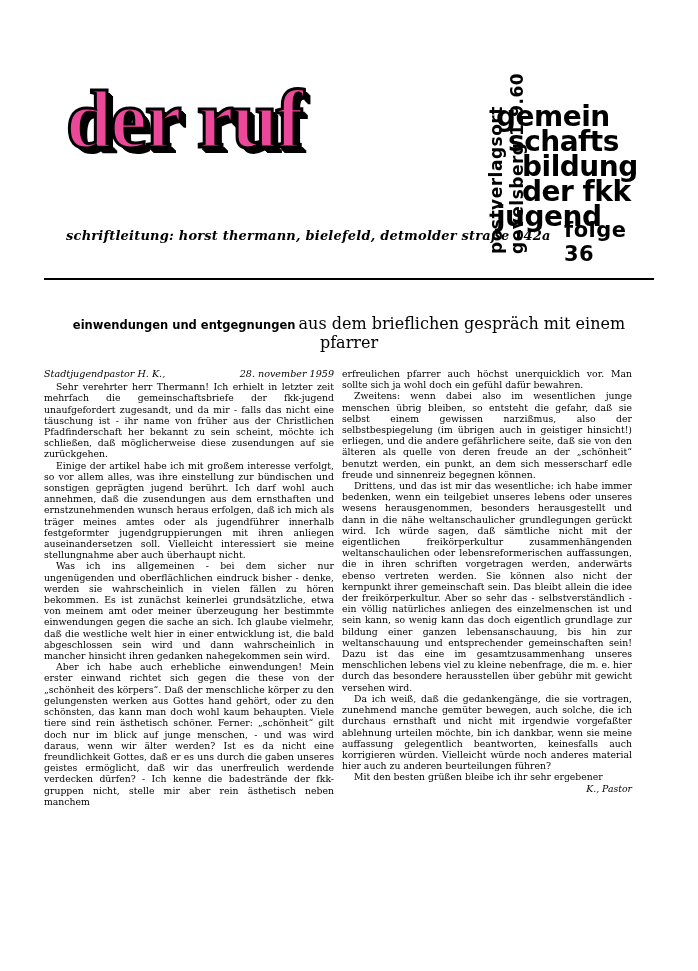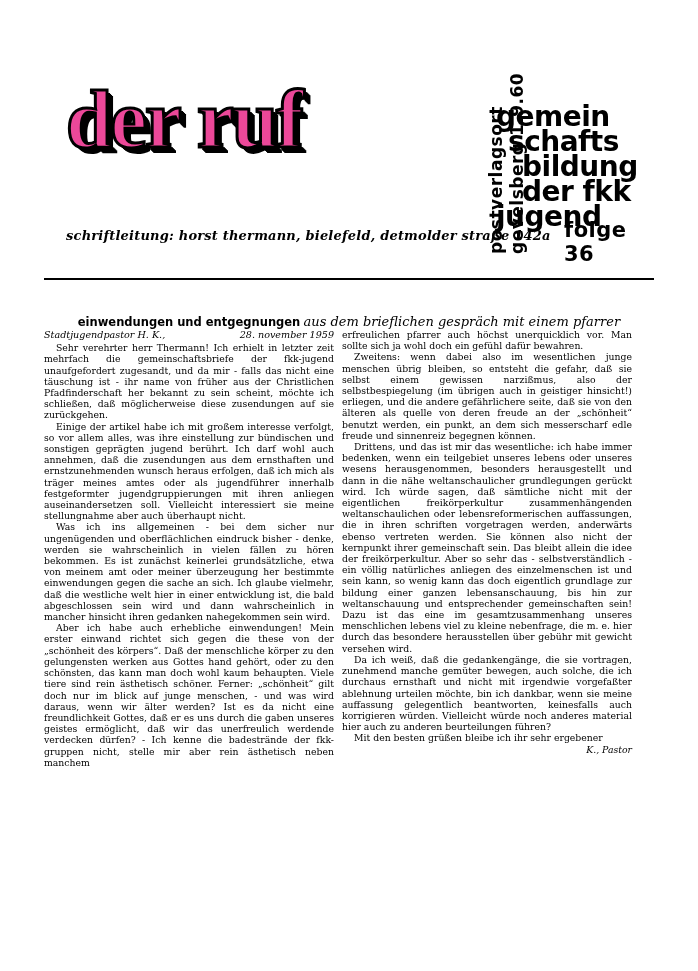--- a/index.html
+++ b/index.html
@@ -119,26 +119,26 @@
     text-align: center;
     font-size: 11.5px;
   }
   .article-head .strong {
     font-family: "DejaVu Sans", sans-serif;
     font-weight: bold;
     font-size: 11.5px;
   }
   .article-head .ital {
     font-family: "DejaVu Serif", serif;
-    font-style: italic;
-    font-size: 13px;
+    font-size: 16px;
   }
 
   
   .columns {
+    margin-top: 16px;
     display: flex;
     gap: 8px;
   }
   .col {
     width: 290px;
     font-family: "DejaVu Serif", serif;
     font-size: 9.3px;
     line-height: 11.2px;
     text-align: justify;
     hyphens: auto;

